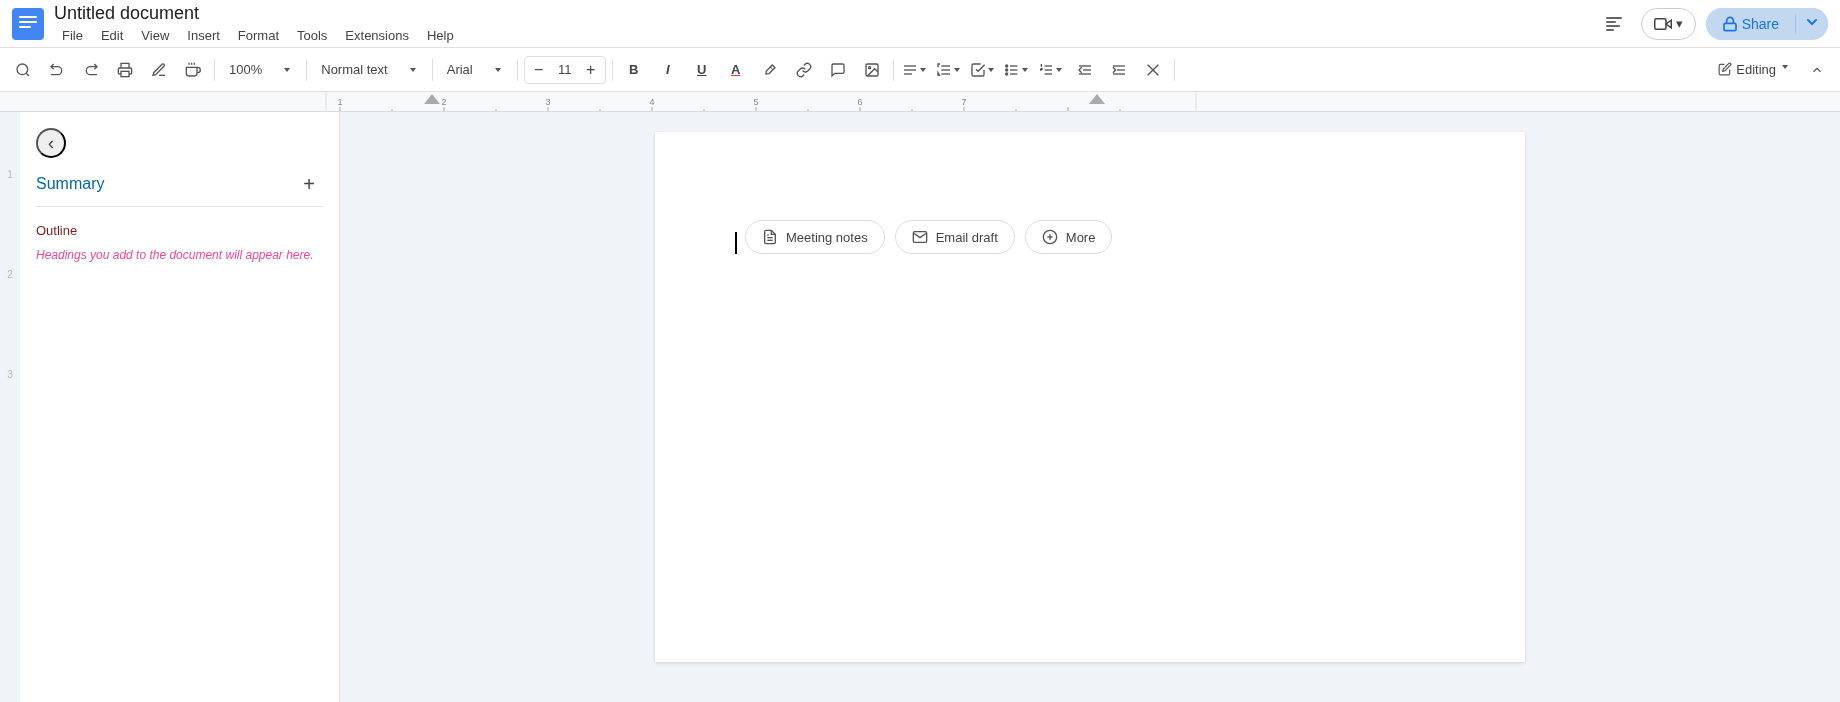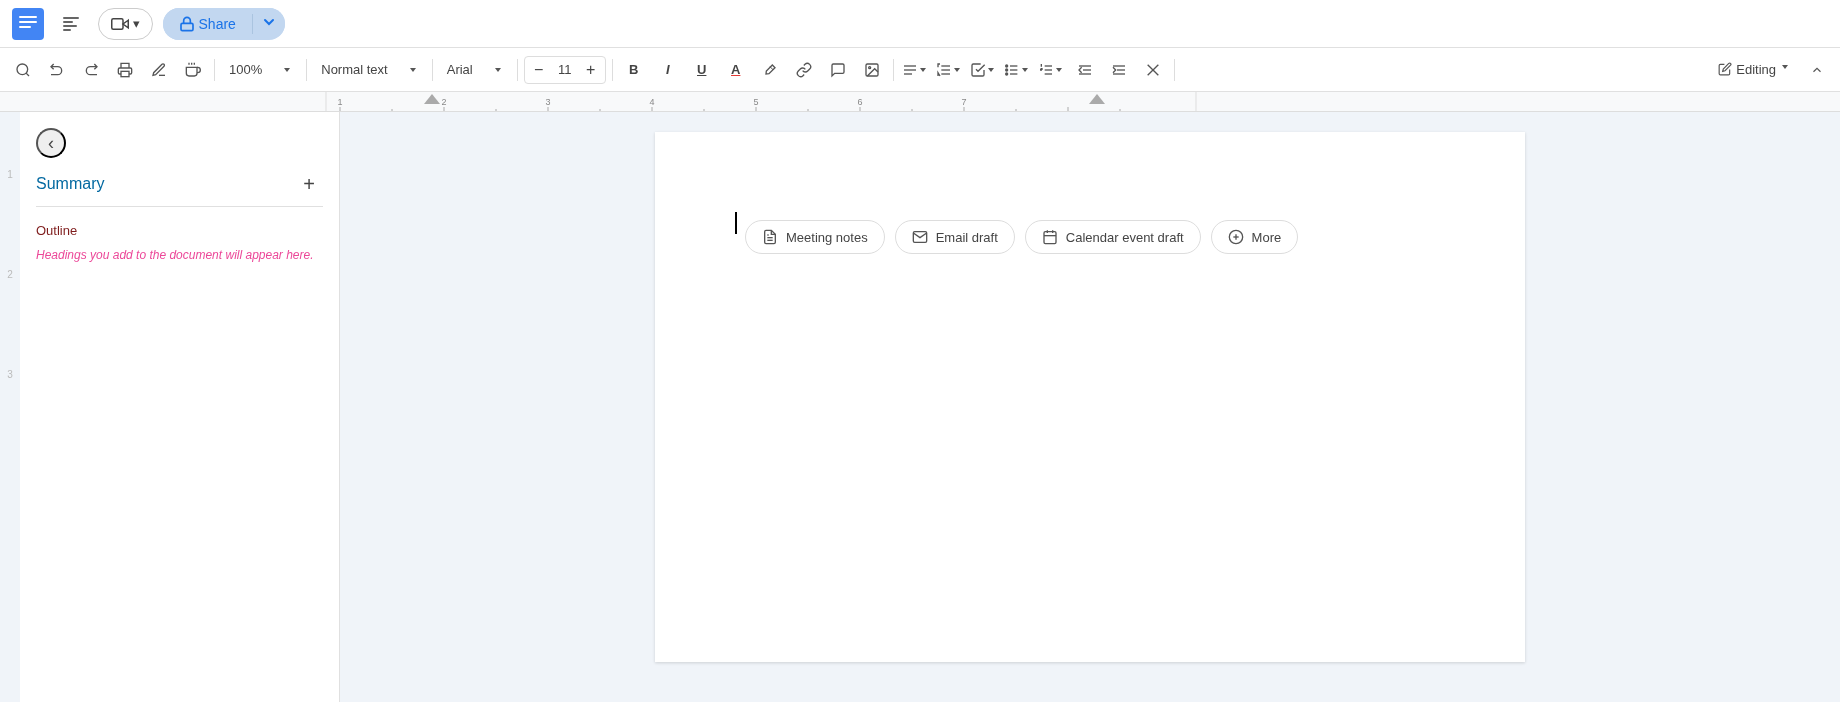--- a/index.html
+++ b/index.html
@@ -156,20 +156,33 @@
 <body>
 
 <div class="title-bar">
 
   <svg class="app-logo" viewBox="0 0 32 32">
     <rect width="32" height="32" rx="4" fill="#4285f4"></rect>
     <rect x="7" y="8" width="18" height="2" rx="1" fill="white"></rect>
     <rect x="7" y="13" width="18" height="2" rx="1" fill="white"></rect>
     <rect x="7" y="18" width="12" height="2" rx="1" fill="white"></rect>
   </svg>
+  <div class="title-area">
+    <div class="doc-title">Untitled document</div>
+    <div class="menu-bar">
+      <span class="menu-item">File</span>
+      <span class="menu-item">Edit</span>
+      <span class="menu-item">View</span>
+      <span class="menu-item">Insert</span>
+      <span class="menu-item">Format</span>
+      <span class="menu-item">Tools</span>
+      <span class="menu-item">Extensions</span>
+      <span class="menu-item">Help</span>
+    </div>
+  </div>
   <div class="title-right">
     <div class="doc-controls-icon">
       <svg width="20" height="20" viewBox="0 0 20 20" fill="none">
         <rect x="2" y="3" width="16" height="2" rx="1" fill="#666"></rect>
         <rect x="2" y="7" width="10" height="2" rx="1" fill="#666"></rect>
         <rect x="2" y="11" width="14" height="2" rx="1" fill="#666"></rect>
         <rect x="2" y="15" width="8" height="2" rx="1" fill="#666"></rect>
       </svg>
     </div>
     <button class="camera-btn">
@@ -461,21 +474,21 @@
     </div>
     <div class="sidebar-divider"></div>
     <div class="outline-title">Outline</div>
     <div class="outline-hint">Headings you add to the document will appear here.</div>
   </div>
 
   <div class="doc-area">
     <div class="page-container">
       <div class="page">
 
-        <div style="display:flex;align-items:flex-start;margin-top:20px;">
+        <div style="display:flex;align-items:flex-end;margin-top:20px;">
           <span class="cursor-line"></span>
           <div class="ai-chips">
 
             <div class="ai-chip">
               <svg width="16" height="16" viewBox="0 0 24 24" fill="none" stroke="#555" stroke-width="2">
                 <path d="M14 2H6a2 2 0 00-2 2v16a2 2 0 002 2h12a2 2 0 002-2V8z"></path>
                 <polyline points="14 2 14 8 20 8"></polyline>
                 <line x1="16" y1="13" x2="8" y2="13"></line>
                   <line x1="16" y1="17" x2="8" y2="17"></line>
                 <polyline points="10 9 9 9 8 9"></polyline>
@@ -484,30 +497,20 @@
             </div>
 
             <div class="ai-chip">
               <svg width="16" height="16" viewBox="0 0 24 24" fill="none" stroke="#555" stroke-width="2">
                 <path d="M4 4h16c1.1 0 2 .9 2 2v12c0 1.1-.9 2-2 2H4c-1.1 0-2-.9-2-2V6c0-1.1.9-2 2-2z"></path>
                 <polyline points="22,6 12,13 2,6"></polyline>
               </svg>
               <span>Email draft</span>
             </div>
 
-            <div class="ai-chip">
-              <svg width="16" height="16" viewBox="0 0 24 24" fill="none" stroke="#555" stroke-width="2">
-                <rect x="3" y="4" width="18" height="18" rx="2" ry="2"></rect>
-                <line x1="16" y1="2" x2="16" y2="6"></line>
-                  <line x1="8" y1="2" x2="8" y2="6"></line>
-                <line x1="3" y1="10" x2="21" y2="10"></line>
-                <path d="M8 14h.01M12 14h.01M16 14h.01"></path>
-              </svg>
-              <span>Calendar event draft</span>
-            </div>
 
             <div class="ai-chip">
               <svg width="16" height="16" viewBox="0 0 24 24" fill="none" stroke="#555" stroke-width="2">
                 <circle cx="12" cy="12" r="10"></circle>
                 <line x1="12" y1="8" x2="12" y2="16"></line>
                   <line x1="8" y1="12" x2="16" y2="12"></line>
               </svg>
               <span>More</span>
             </div>
           </div>

